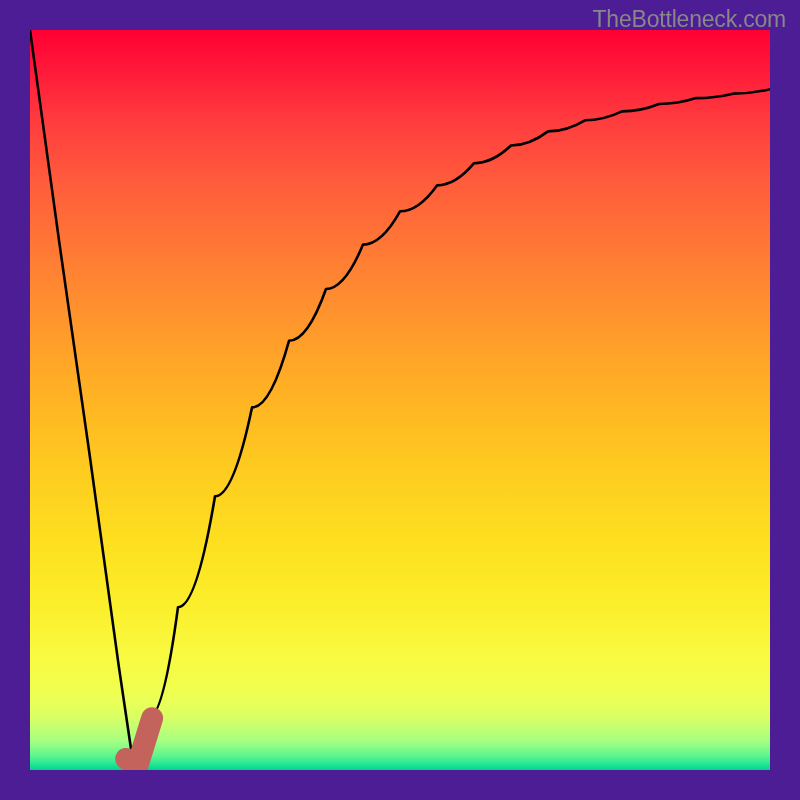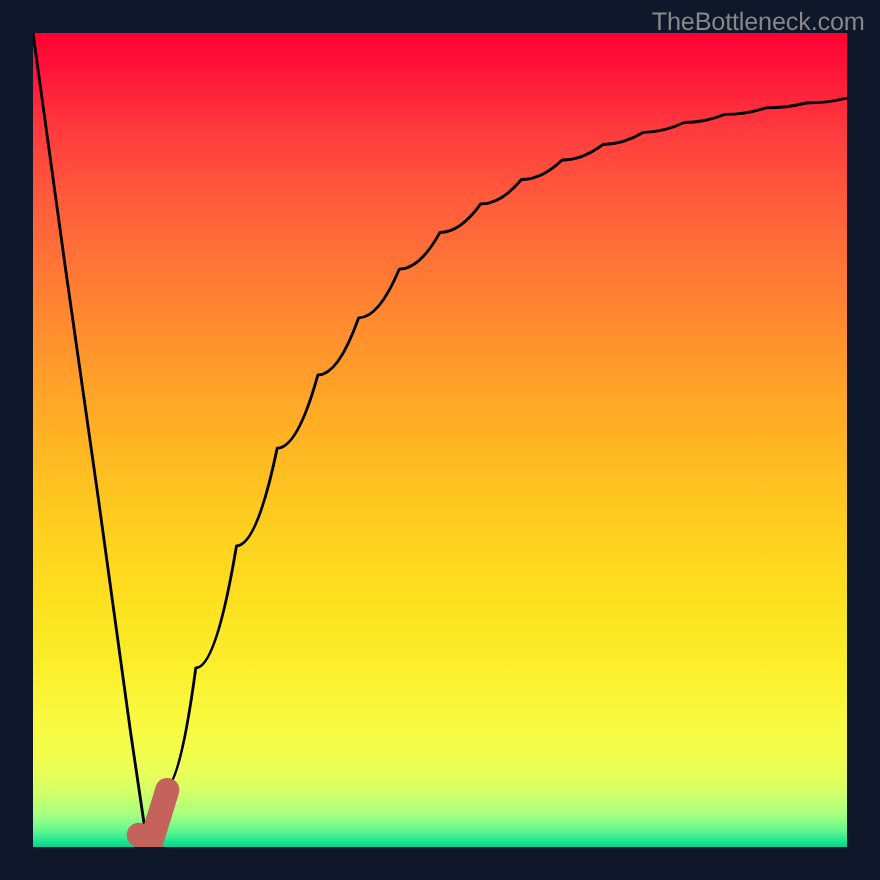--- a/index.html
+++ b/index.html
@@ -7,21 +7,21 @@
     padding: 0;
     width: 800px;
     height: 800px;
     background: #000;
     overflow: hidden;
   }
   .chart-wrap {
     position: relative;
     width: 800px;
     height: 800px;
-    background: #0f172a;
+    background: #4c1d95;
   }
   .plot-area {
     position: absolute;
     left: 30px;
     top: 30px;
     width: 740px;
     height: 740px;
     
     background: linear-gradient(
       to bottom,

